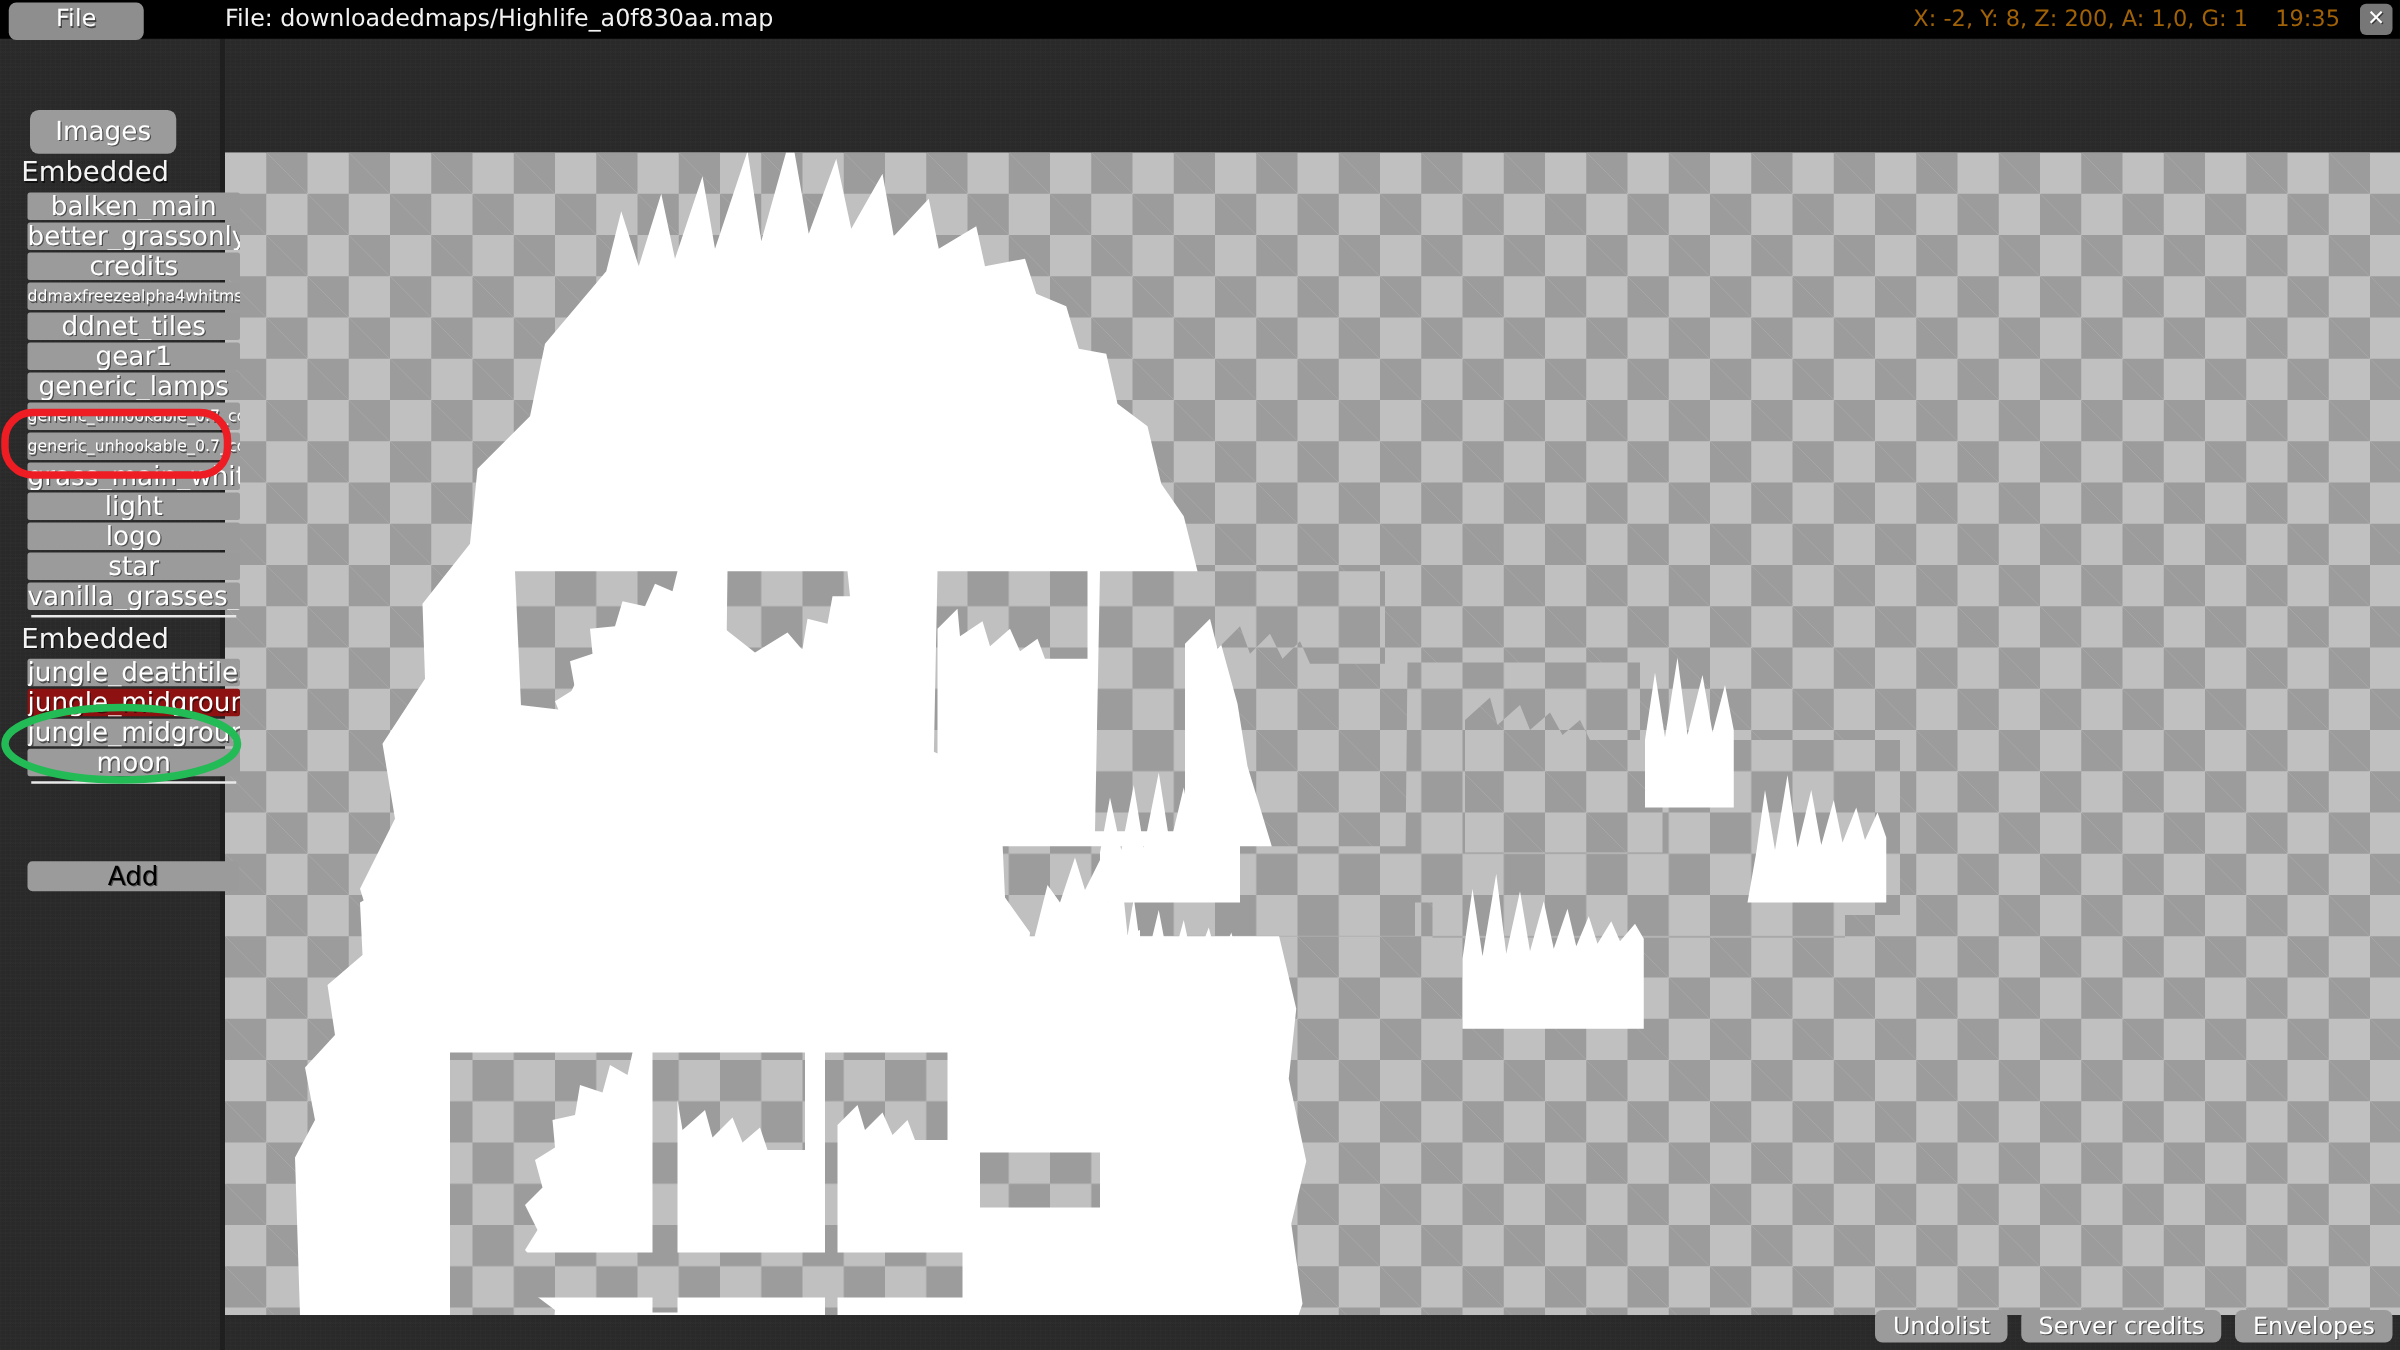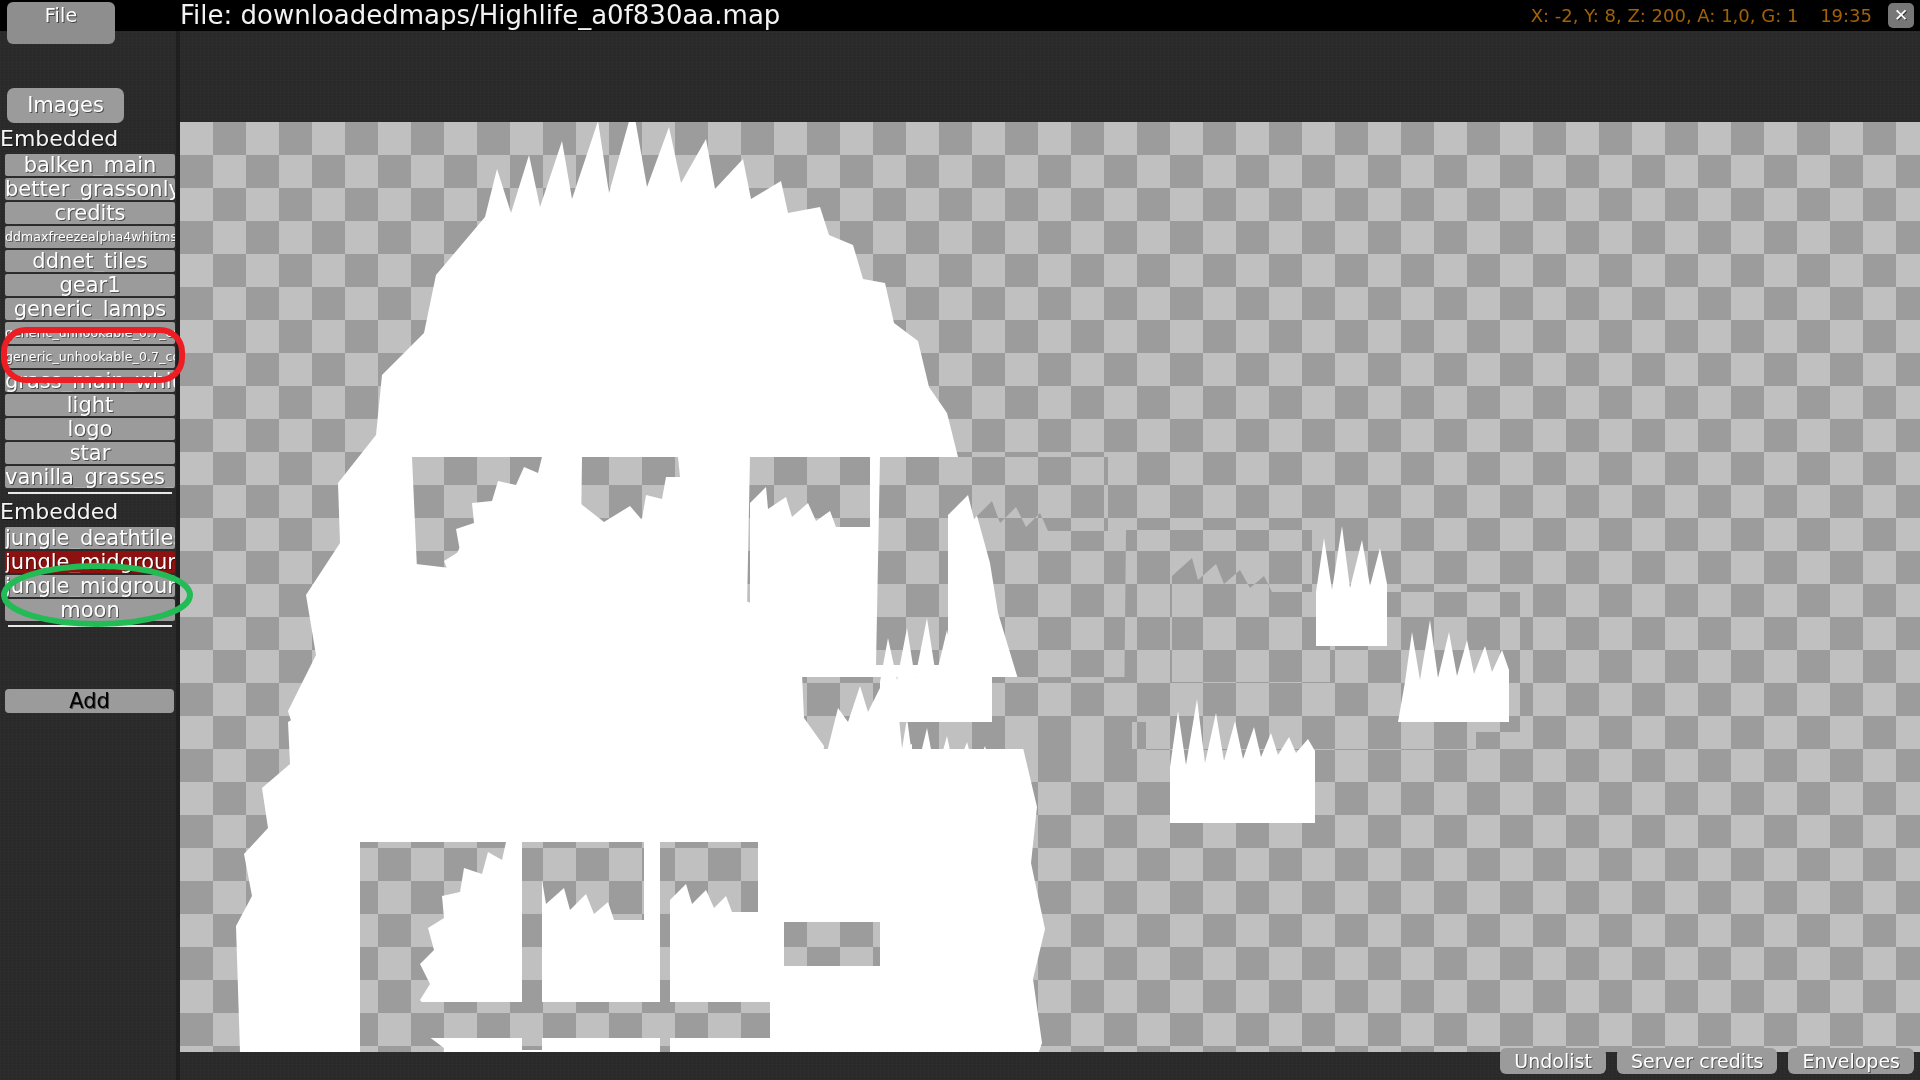--- a/index.html
+++ b/index.html
@@ -21,35 +21,35 @@
 
   
   #topbar {
     position: absolute; left: 0; top: 0;
     width: 1920px; height: 31px;
     background: #000;
     z-index: 30;
   }
   #file-menu-btn {
     position: absolute; left: 7px; top: 2px;
-    width: 108px; height: 42px;
+    width: 108px; height: 30px;
     background: #8e8e8e;
     border-radius: 6px;
     color: #fff;
     font-size: 19px;
     line-height: 26px;
     text-align: center;
     text-shadow: 1px 1px 0 rgba(0,0,0,.55);
     letter-spacing: .2px;
   }
   #map-path {
     position: absolute; left: 180px; top: 3px;
     height: 25px; line-height: 25px;
     color: #f2f2f2;
-    font-size: 26px;
+    font-size: 19px;
     text-shadow: 1px 1px 0 rgba(0,0,0,.6);
     white-space: nowrap;
   }
   #status-readout {
     position: absolute; right: 48px; top: 3px;
     height: 25px; line-height: 25px;
     color: #a16207;
     font-size: 18px;
     text-shadow: 1px 1px 0 rgba(0,0,0,.6);
     white-space: nowrap;
@@ -64,21 +64,21 @@
     border-radius: 5px;
     color: #fff;
     font-size: 17px;
     line-height: 25px;
     text-align: center;
     text-shadow: 1px 1px 0 rgba(0,0,0,.55);
   }
 
   
   #left-panel {
-    position: absolute; left: 0; top: 31px;
+    position: absolute; left: 17px; top: 31px;
     width: 162px; height: 1049px;
     z-index: 20;
   }
   #images-tab {
     position: absolute; left: 7px; top: 57px;
     width: 117px; height: 35px;
     background: #9b9b9b;
     border-radius: 7px;
     color: #ffffff;
     font-size: 21px;

